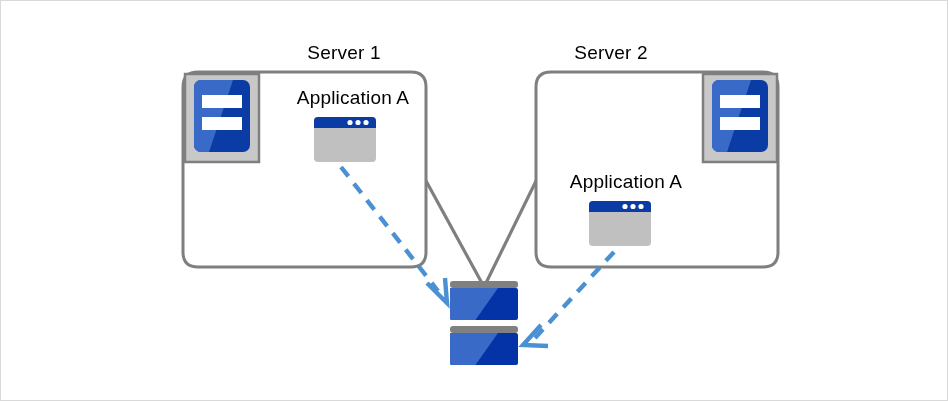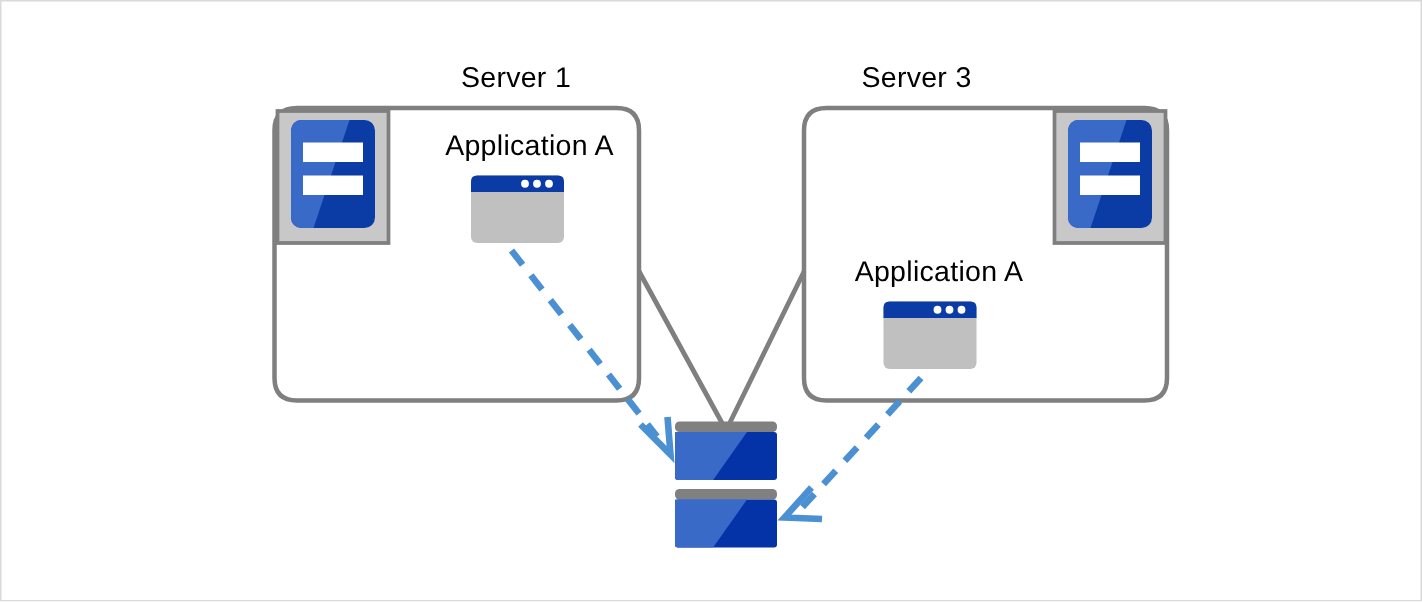--- a/index.html
+++ b/index.html
@@ -136,20 +136,20 @@
       <path d="M 426 282 L 446 302 L 444 277" fill="none" stroke="#4A90D2" stroke-width="4.4" stroke-linejoin="miter" stroke-linecap="butt"></path>
     </g>
     <g>
       <path d="M 613 251 L 534 337" fill="none" stroke="#4A90D2" stroke-width="4.4" stroke-dasharray="12 9" stroke-linecap="butt"></path>
       <path d="M 540 324 L 522 344 L 547 345" fill="none" stroke="#4A90D2" stroke-width="4.4" stroke-linejoin="miter" stroke-linecap="butt"></path>
     </g>
   </svg>
 
   <div class="dgm-label" id="server1-title">Server 1</div>
 
-  <div class="dgm-label" id="server2-title">Server 3</div>
+  <div class="dgm-label" id="server2-title">Server 2</div>
 
   <div class="dgm-label" id="app1-label">Application A</div>
 
   <div class="dgm-label" id="app2-label">Application A</div>
 
 
 </div>
 
 </body></html>

